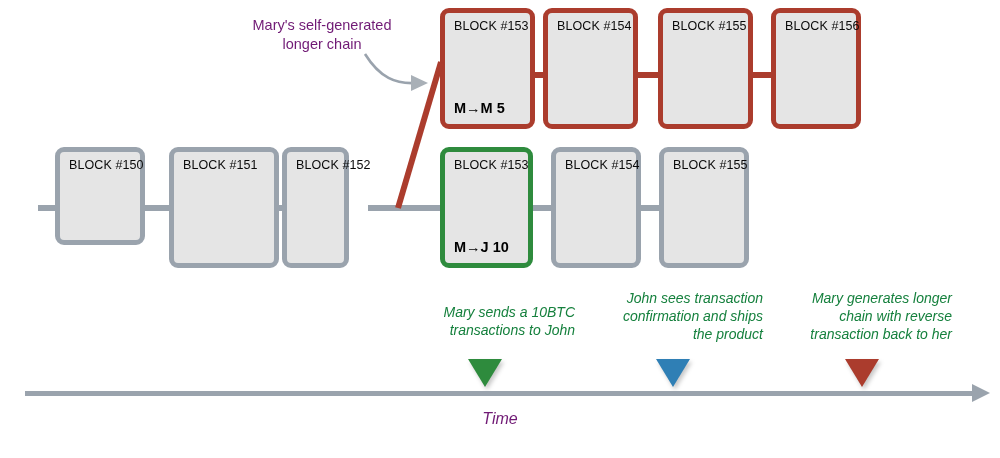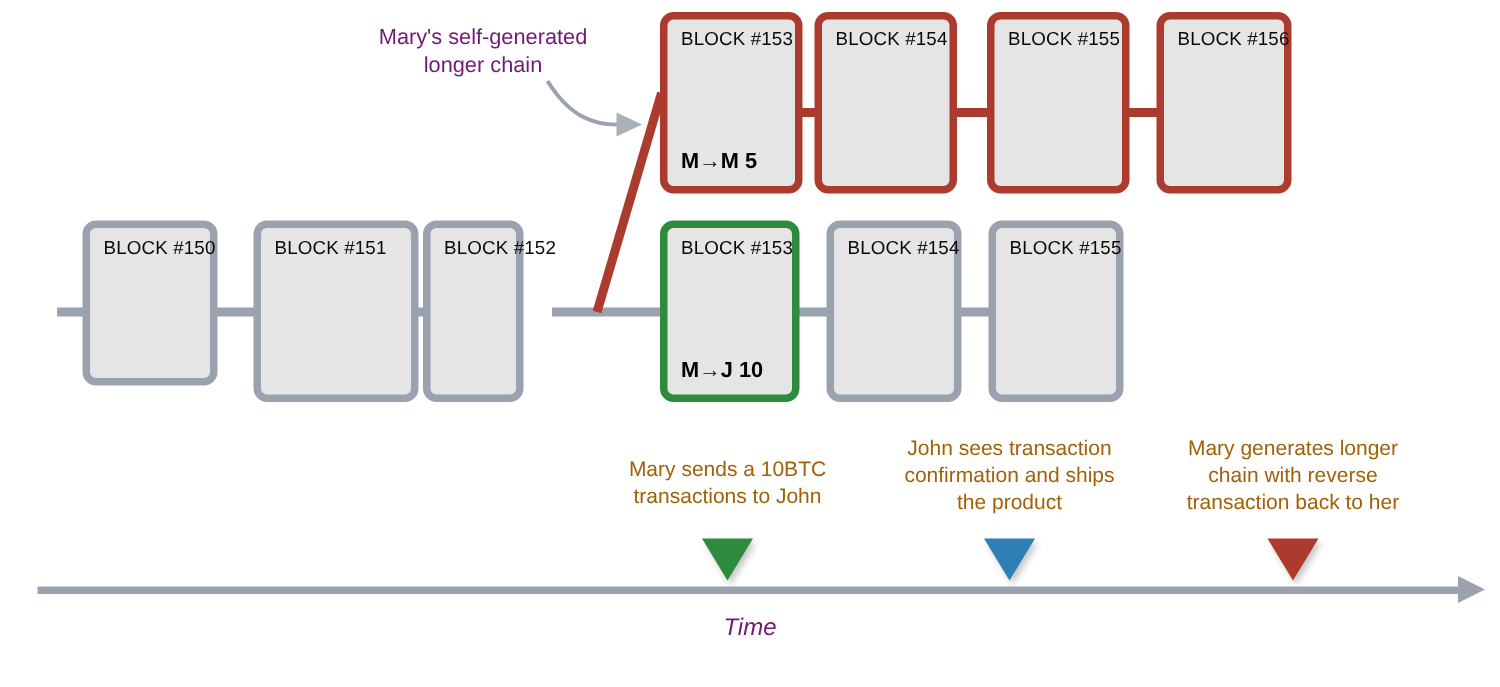--- a/index.html
+++ b/index.html
@@ -60,24 +60,25 @@
   .annot {
     position: absolute;
     color: #701a75;
     font-size: 14.5px;
     line-height: 19px;
     text-align: center;
     white-space: pre-line;
   }
   .caption {
     position: absolute;
-    color: #a16207;
+    font-style: italic;
+    color: #15803d;
     font-size: 14px;
     line-height: 18px;
-    text-align: center;
+    text-align: right;
     white-space: pre-line;
   }
 
   
   .marker {
     position: absolute;
     width: 0;
     height: 0;
     border-left: 17px solid transparent;
     border-right: 17px solid transparent;
@@ -139,21 +140,21 @@
     <div class="block-tx"></div>
   </div>
 
   <div class="conn gray" style="left:38px; top:205px; width:20px;"></div>
   <div class="conn gray" style="left:142px; top:205px; width:30px;"></div>
   <div class="conn gray" style="left:255px; top:205px; width:30px;"></div>
   <div class="conn gray" style="left:368px; top:205px; width:74px;"></div>
   <div class="conn gray" style="left:530px; top:205px; width:24px;"></div>
   <div class="conn gray" style="left:636px; top:205px; width:26px;"></div>
 
-  <div class="block gray" style="left:55px; top:147px; width:90px; height:110px;">
+  <div class="block gray" style="left:55px; top:147px; width:90px; height:98px;">
     <div class="block-label">BLOCK #150</div>
   </div>
 
   <div class="block gray" style="left:169px; top:147px; width:110px; height:121px;">
     <div class="block-label">BLOCK #151</div>
   </div>
 
   <div class="block gray" style="left:282px; top:147px; width:67px; height:121px;">
     <div class="block-label">BLOCK #152</div>
   </div>

